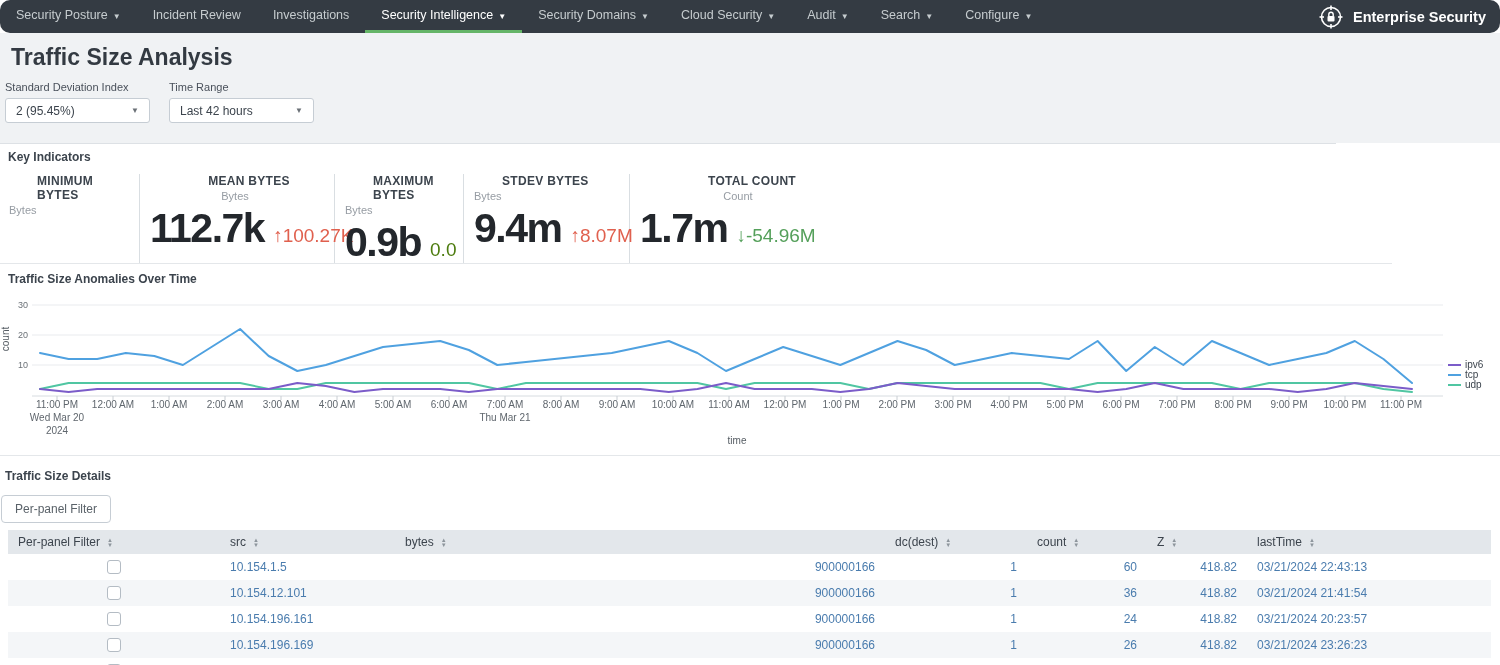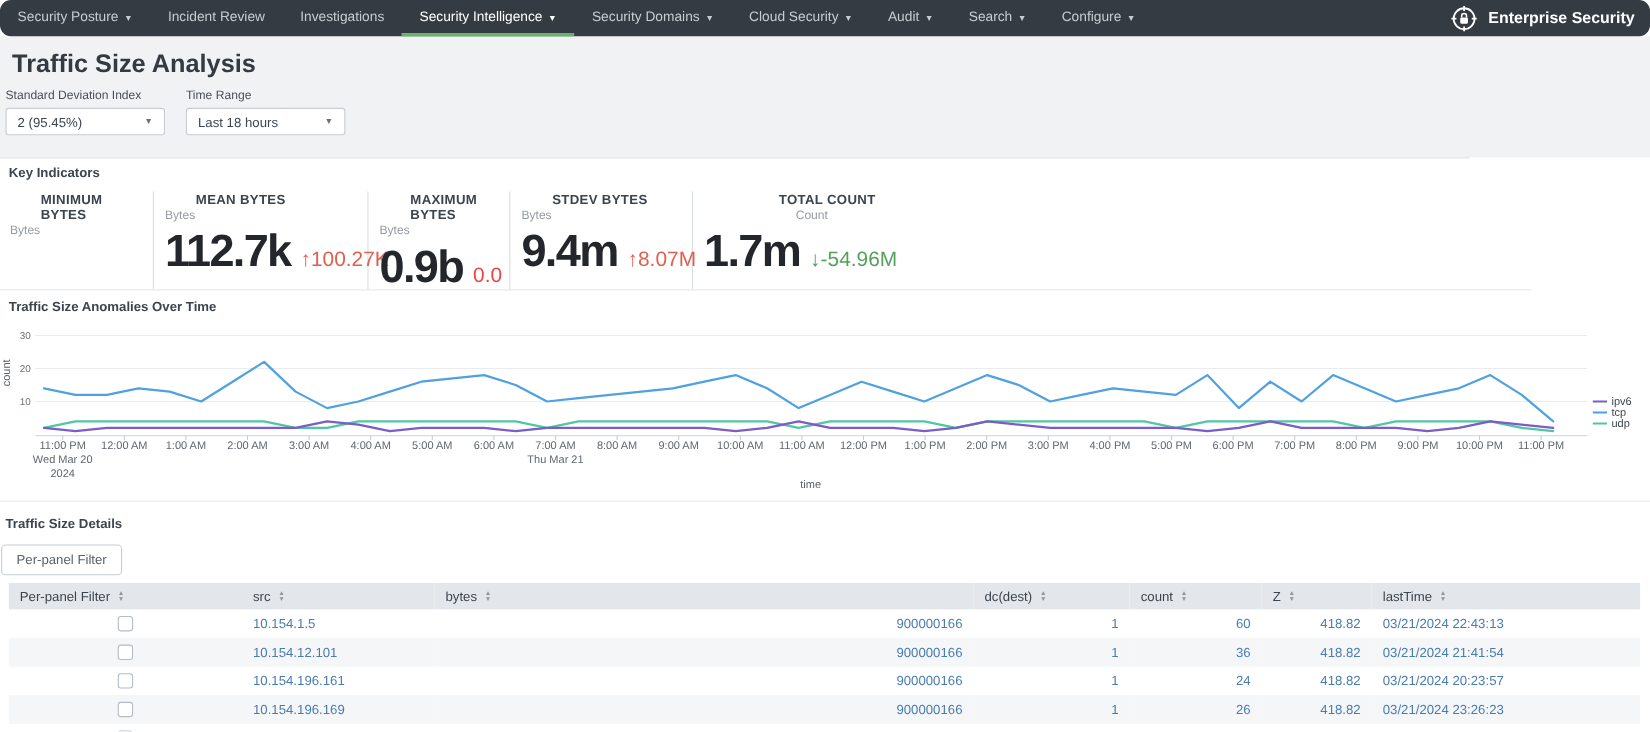--- a/index.html
+++ b/index.html
@@ -31,29 +31,29 @@
   .section-title { font-size:12px; font-weight:bold; color:#3c444d; }
 
   
   .kpi-section { position:absolute; top:143px; left:0; width:1336px; height:120px;
                  background:#fff; border-top:1px solid #dde1e5; }
   .kpi-section .section-title { position:absolute; left:8px; top:6px; }
   .kpi-row { position:absolute; left:9px; top:30px; display:flex; }
   .kpi { padding-right:14px; border-right:1px solid #d9dee2; padding-left:0; }
   .kpi + .kpi { padding-left:10px; }
   .kpi:last-child { border-right:none;text-align:center; }
-  .kpi:nth-child(1){ width:131px; } .kpi:nth-child(2){ width:195px; }
+  .kpi:nth-child(1){ width:131px; } .kpi:nth-child(2){ width:195px;text-align:center; }
   .kpi:nth-child(3){ width:129px; } .kpi:nth-child(4){ width:166px; }
   .kpi:nth-child(5){ width:220px; }
   .kpi-label { font-size:12px; font-weight:bold; color:#3c444d; letter-spacing:.3px;margin-left:28px; }
   .kpi-sub { font-size:11px; color:#969ca3; margin-top:2px; }
   .kpi-value-row { display:flex; align-items:baseline; margin-top:6px; }
   .kpi-value { font-size:41px; font-weight:bold; color:#23272c; letter-spacing:-1.5px; line-height:1; }
   .kpi-delta { font-size:19px; margin-left:9px; white-space:nowrap; }
-  .kpi-delta.up { color:#e0604e; } .kpi-delta.down { color:#55a05b; } .kpi-delta.flat { color:#ef4444; }
+  .kpi-delta.up { color:#e0604e; } .kpi-delta.down { color:#55a05b; } .kpi-delta.flat { color:#4d7c0f; }
 
   
   .chart-section { position:absolute; top:263px; left:0; width:1392px; height:192px;
                    background:#fff; border-top:1px solid #e4e7ea; }
   .chart-section .section-title { position:absolute; left:8px; top:8px; }
   #chart-svg { position:absolute; left:0; top:27px; }
 
   
   .details-section { position:absolute; top:455px; left:0; width:1500px; height:210px;
                      background:#fff; border-top:1px solid #e4e7ea; }
@@ -137,21 +137,21 @@
     <div>
       <div class="filter-label">Standard Deviation Index</div>
       <div class="select-box">
         <span>2 (95.45%)</span>
         <span class="select-caret">▼</span>
       </div>
     </div>
     <div>
       <div class="filter-label">Time Range</div>
       <div class="select-box">
-        <span>Last 18 hours</span>
+        <span>Last 42 hours</span>
         <span class="select-caret">▼</span>
       </div>
     </div>
   </div>
 </div>
 
 <div class="kpi-section">
   <div class="section-title">Key Indicators</div>
   <div class="kpi-row" id="kpi-row">
     <div class="kpi">

